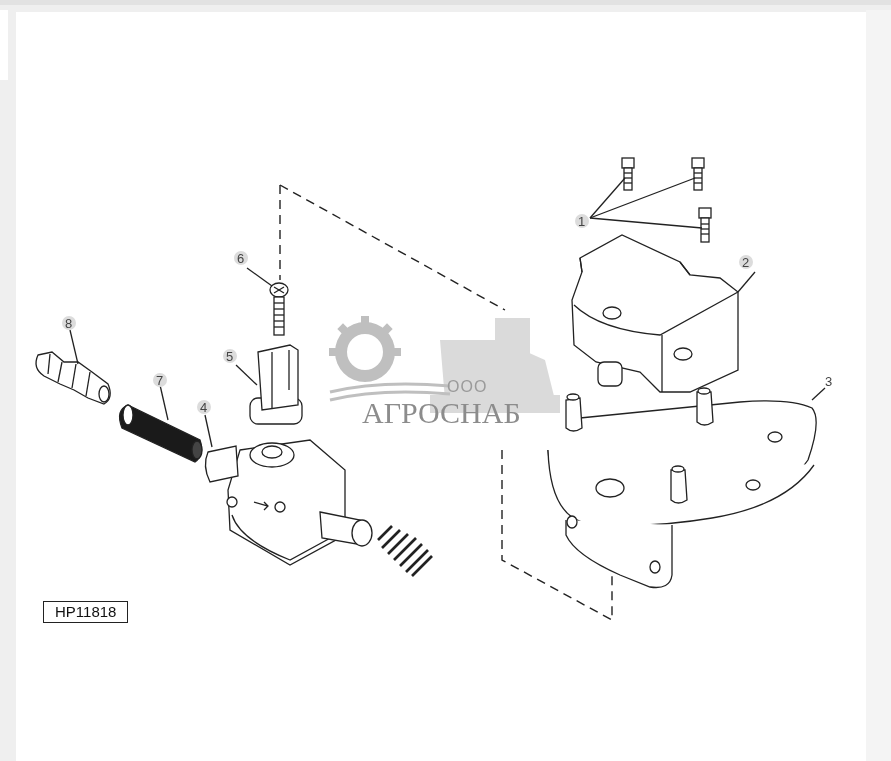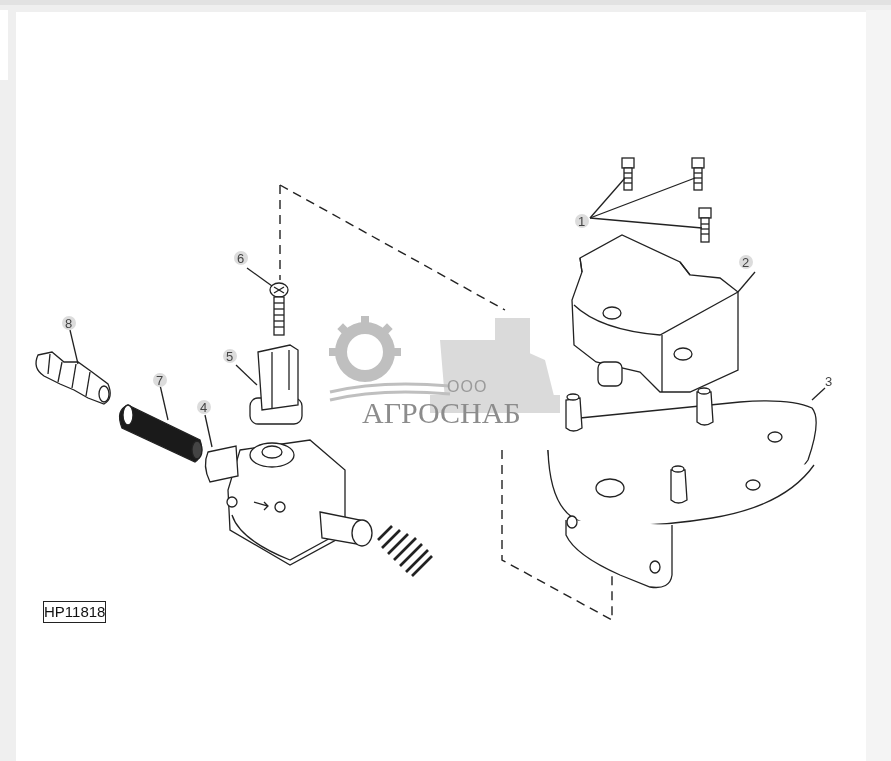--- a/index.html
+++ b/index.html
@@ -11,21 +11,21 @@
   }
   .topbar { position:absolute; left:0; top:0; width:891px; height:5px; background:#e2e2e2; }
   .left-strip { position:absolute; left:0; top:10px; width:8px; height:70px; background:#ffffff; }
   .right-strip { position:absolute; left:866px; top:10px; width:25px; height:751px; background:#f4f4f4; }
   .canvas {
     position:absolute; left:16px; top:12px; width:850px; height:749px;
     background:#ffffff;
   }
   svg.diagram { position:absolute; left:0; top:0; width:891px; height:761px; }
   .figure-id {
-    position:absolute; left:43px; top:601px; height:20px; padding:0 0;
+    position:absolute; left:43px; top:601px; height:20px; padding:0 11px;
     border:1px solid #222; font-size:15px; line-height:20px; color:#111; background:#fff;
   }
   .callout-text { font-family:"Liberation Sans", sans-serif; font-size:13px; fill:#444; }
   .wm-small { font-family:"Liberation Sans", sans-serif; font-size:16px; fill:#9a9a9a; letter-spacing:1px; }
   .wm-big { font-family:"Liberation Serif", serif; font-size:30px; fill:#8c8c8c; }
 </style>
 </head>
 <body>
 
 <div class="topbar"></div>

